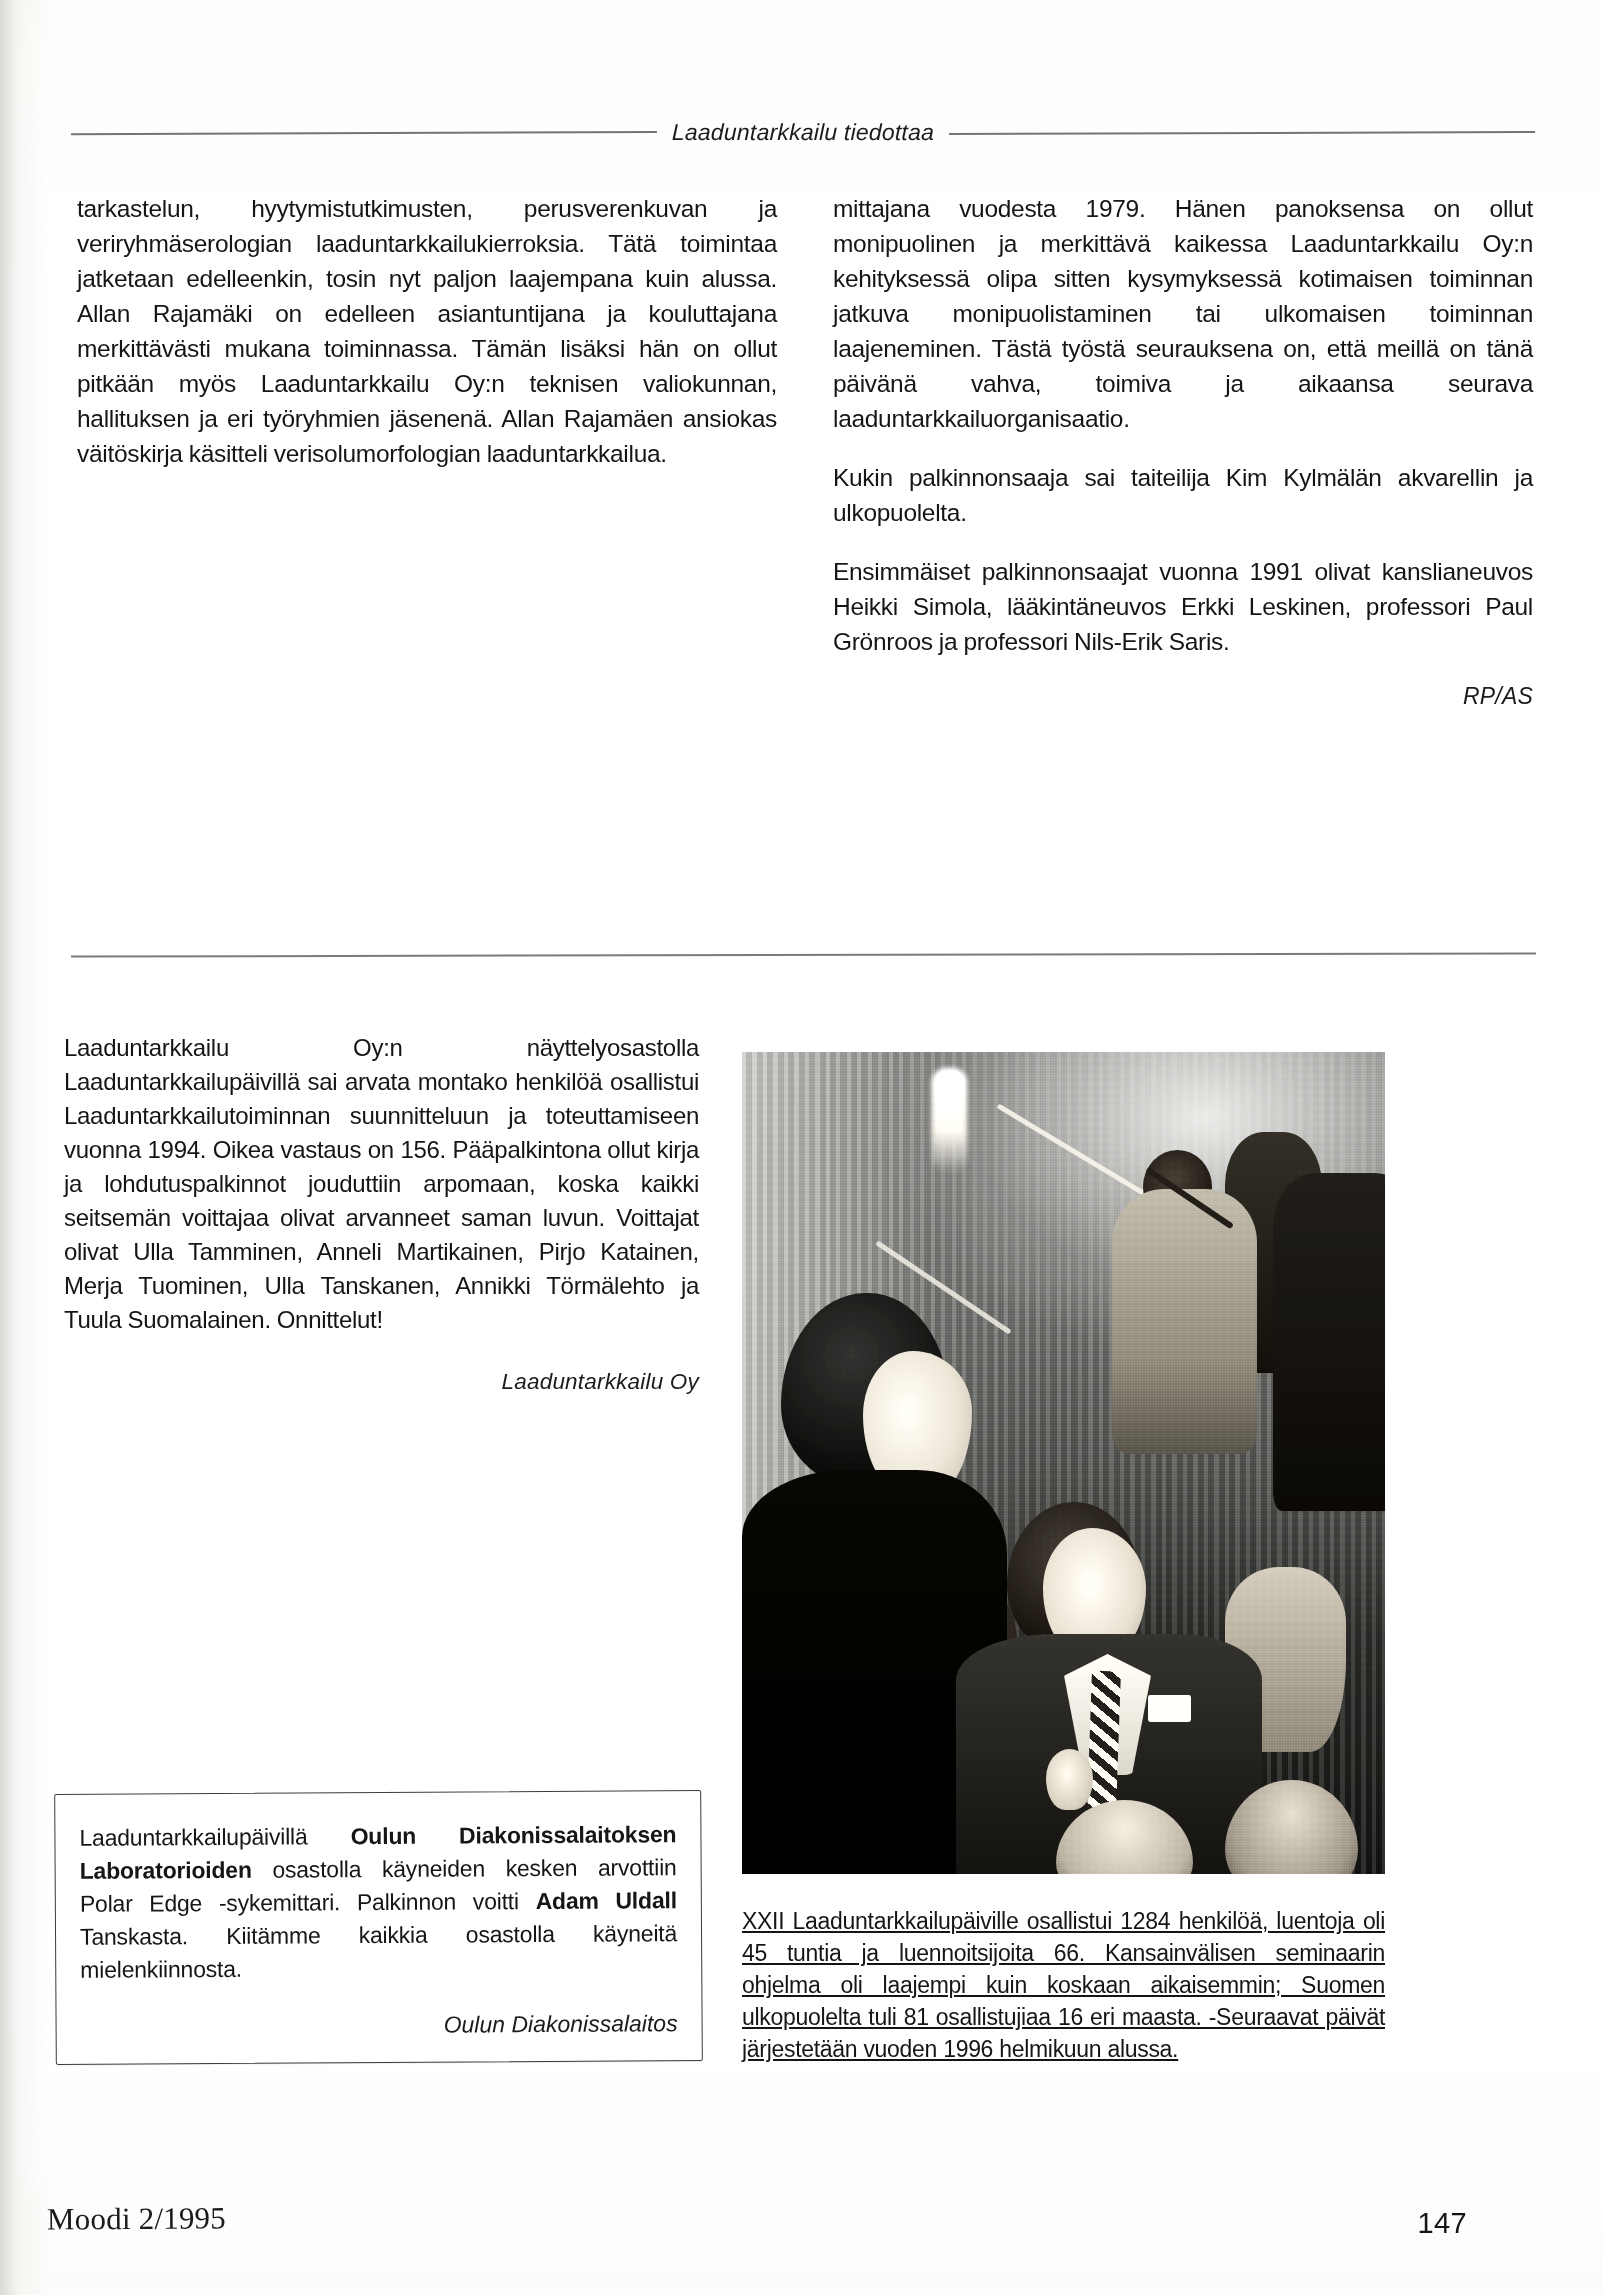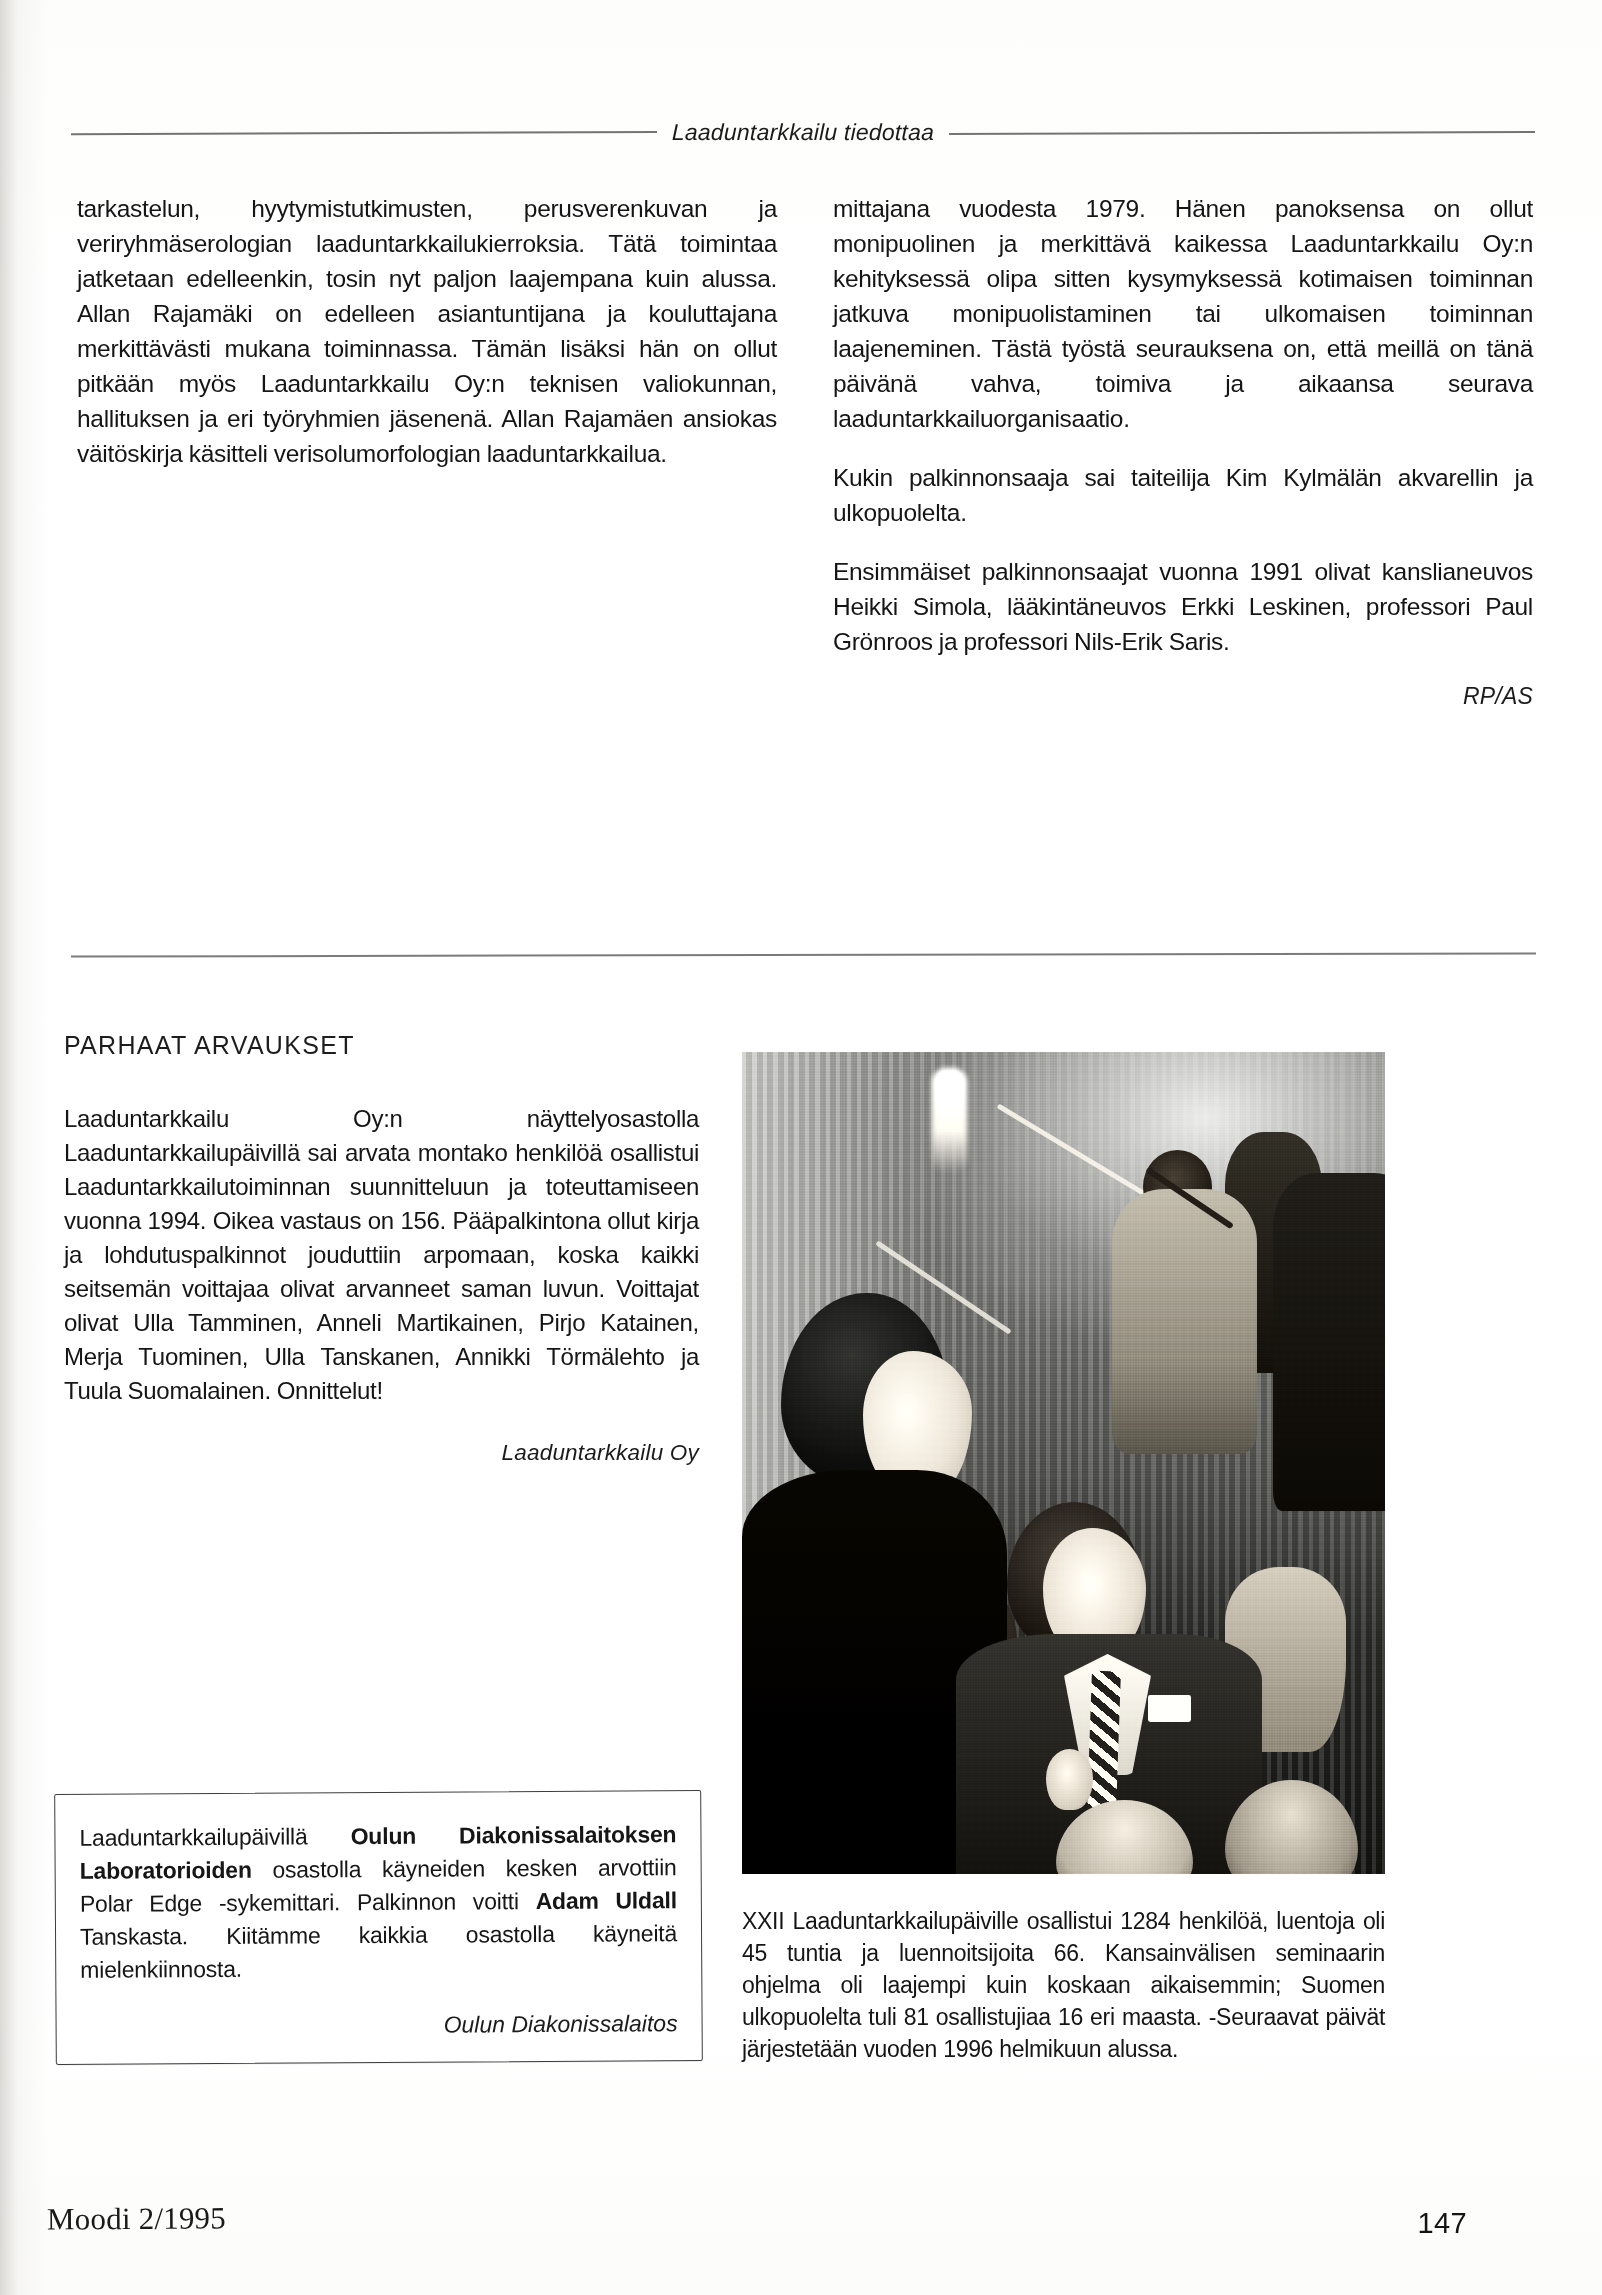--- a/index.html
+++ b/index.html
@@ -293,20 +293,21 @@
     top: 1905px;
     width: 643px;
   }
   .caption p {
     margin: 0;
     font-size: 23px;
     line-height: 32px;
     text-align: justify;
     letter-spacing: -0.3px;
     color: #151515;
+    text-decoration: underline;
   }
 
   
   .footer-left {
     position: absolute;
     left: 47px;
     top: 2201px;
     font-family: "Liberation Serif", serif;
     font-size: 31px;
     color: #1a1a1a;
@@ -341,21 +342,20 @@
     <p class="body">mittajana vuodesta 1979. Hänen panoksensa on ollut monipuolinen ja merkittävä kaikessa Laaduntarkkailu Oy:n kehityksessä olipa sitten kysymyksessä kotimaisen toiminnan jatkuva monipuolistaminen tai ulkomaisen toiminnan laajeneminen. Tästä työstä seurauksena on, että meillä on tänä päivänä vahva, toimiva ja aikaansa seurava laaduntarkkailuorganisaatio.</p>
     <p class="body">Kukin palkinnonsaaja sai taiteilija Kim Kylmälän akvarellin ja ulkopuolelta.</p>
     <p class="body">Ensimmäiset palkinnonsaajat vuonna 1991 olivat kanslianeuvos Heikki Simola, lääkintäneuvos Erkki Leskinen, professori Paul Grönroos ja professori Nils-Erik Saris.</p>
     <div class="byline">RP/AS</div>
   </div>
 </div>
 
 <div class="divider"></div>
 
 <div class="lower-left">
-  <h2 class="section-title">PARHAAT ARVAUKSET</h2>
   <p class="body narrow">Laaduntarkkailu Oy:n näyttelyosastolla Laaduntarkkailupäivillä sai arvata montako henkilöä osallistui Laaduntarkkailutoiminnan suunnitteluun ja toteuttamiseen vuonna 1994. Oikea vastaus on 156. Pääpalkintona ollut kirja ja lohdutuspalkinnot jouduttiin arpomaan, koska kaikki seitsemän voittajaa olivat arvanneet saman luvun. Voittajat olivat Ulla Tamminen, Anneli Martikainen, Pirjo Katainen, Merja Tuominen, Ulla Tanskanen, Annikki Törmälehto ja Tuula Suomalainen. Onnittelut!</p>
   <div class="byline sm">Laaduntarkkailu Oy</div>
 </div>
 
 <div class="ad-box">
   <p><span>Laaduntarkkailupäivillä </span><b>Oulun Diakonissalaitoksen Laboratorioiden</b><span> osastolla käyneiden kesken arvottiin Polar Edge -sykemittari. Palkinnon voitti </span><b>Adam Uldall</b><span> Tanskasta. Kiitämme kaikkia osastolla käyneitä mielenkiinnosta.</span></p>
   <div class="ad-sign">Oulun Diakonissalaitos</div>
 </div>
 
 <div class="photo-wrap">

